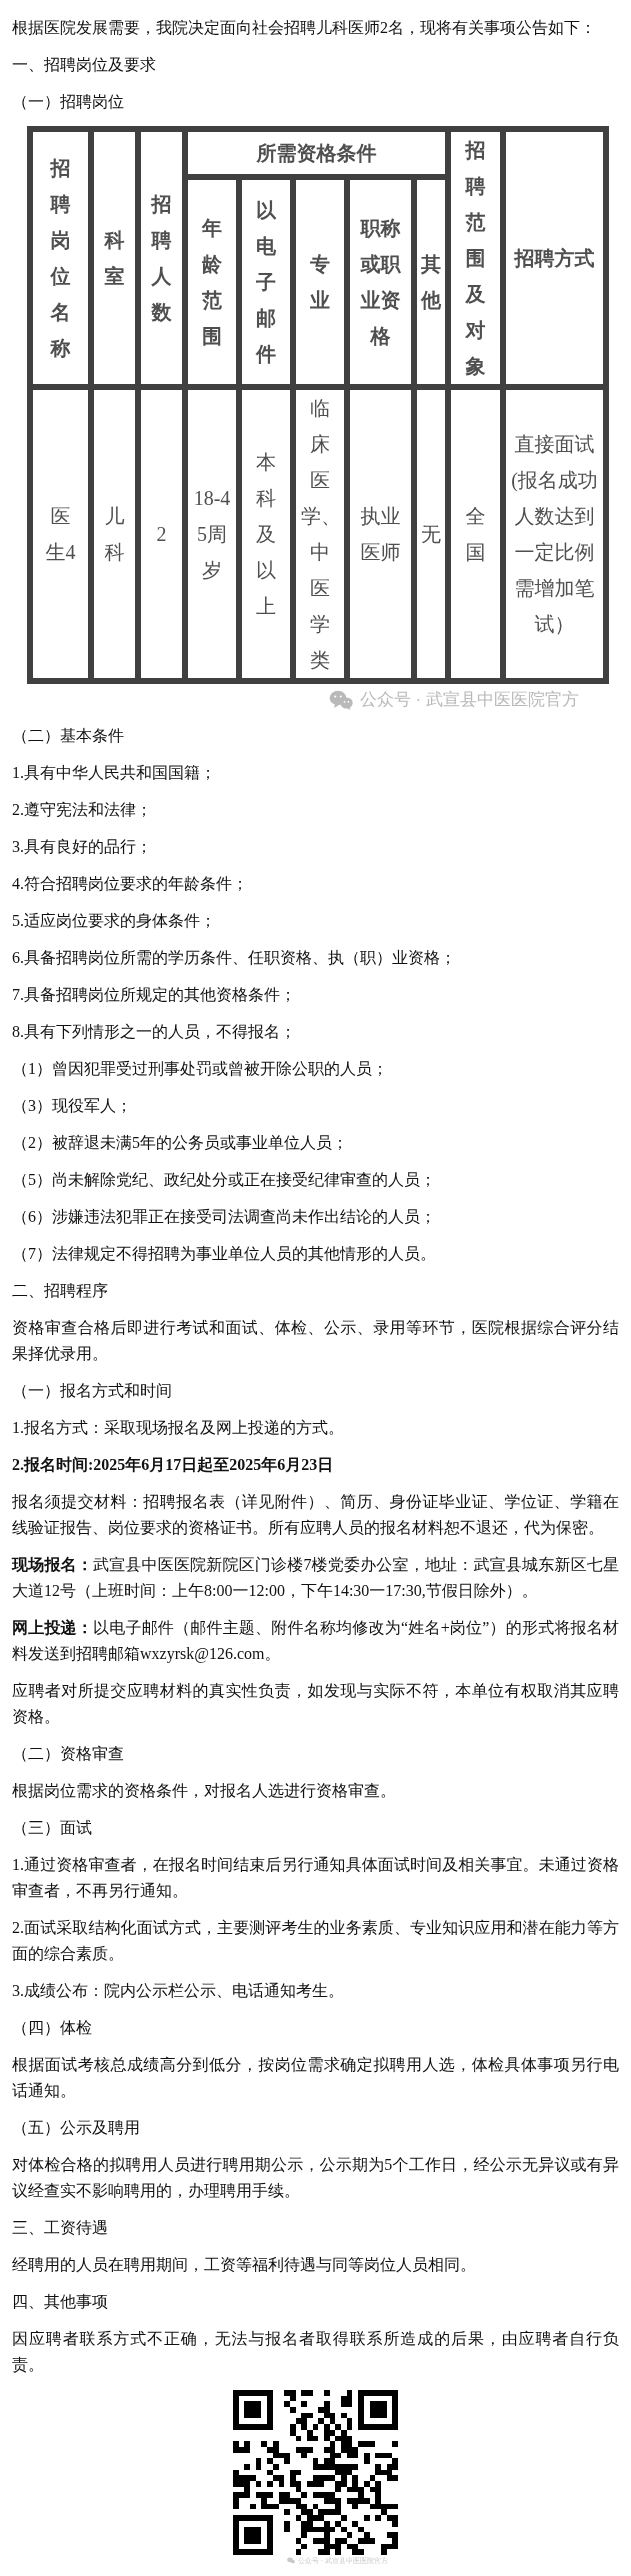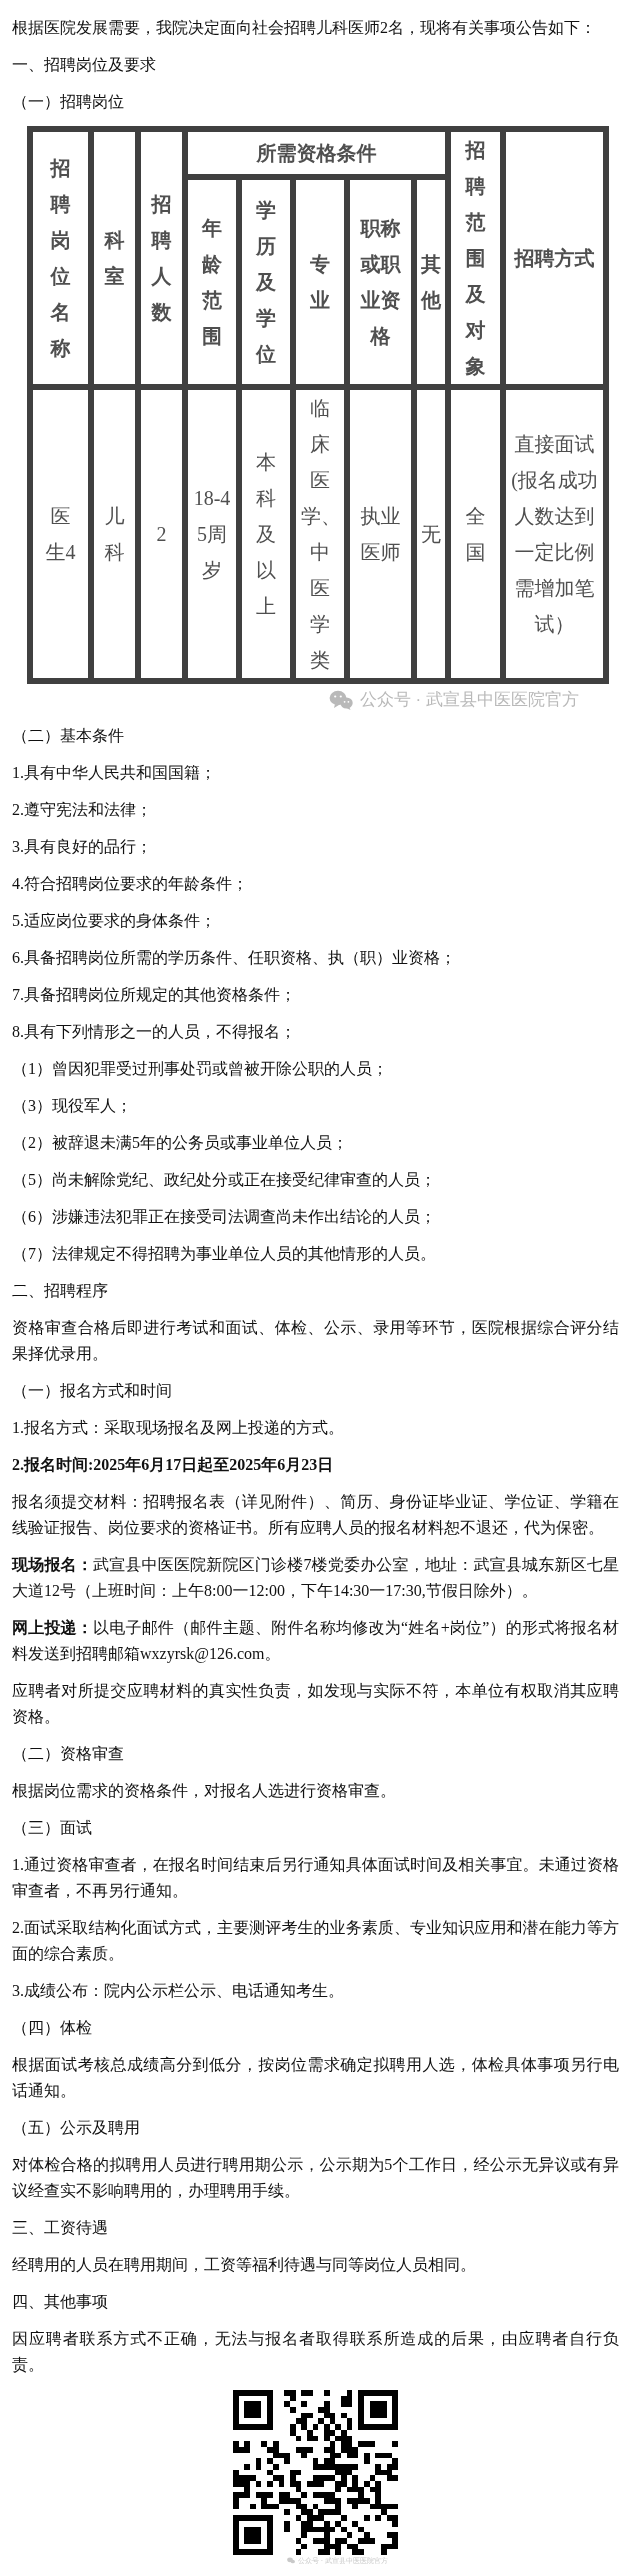--- a/index.html
+++ b/index.html
@@ -81,21 +81,21 @@
         <tr class="hr1">
       <td rowspan="2" class="hd pd11">招聘岗位名称</td>
       <td rowspan="2" class="hd pd8">科室</td>
       <td rowspan="2" class="hd pd8">招聘人数</td>
       <td colspan="5" class="hd pd4">所需资格条件</td>
       <td rowspan="2" class="hd pd8">招聘范围及对象</td>
       <td rowspan="2" class="hd pd8">招聘方式</td>
     </tr>
     <tr class="hr2">
       <td class="hd pd5">年龄范围</td>
-      <td class="hd pd5">学历及学位</td>
+      <td class="hd pd5">以电子邮件</td>
       <td class="hd pd5">专业</td>
       <td class="hd pd9">职称或职业资格</td>
       <td class="hd pd2">其他</td>
     </tr>
     <tr class="data">
       <td class="pd11">医生4</td>
       <td class="pd8">儿科</td>
       <td class="pd8">2</td>
       <td class="pd5">18-45周岁</td>
       <td class="pd5">本科及以上</td>

